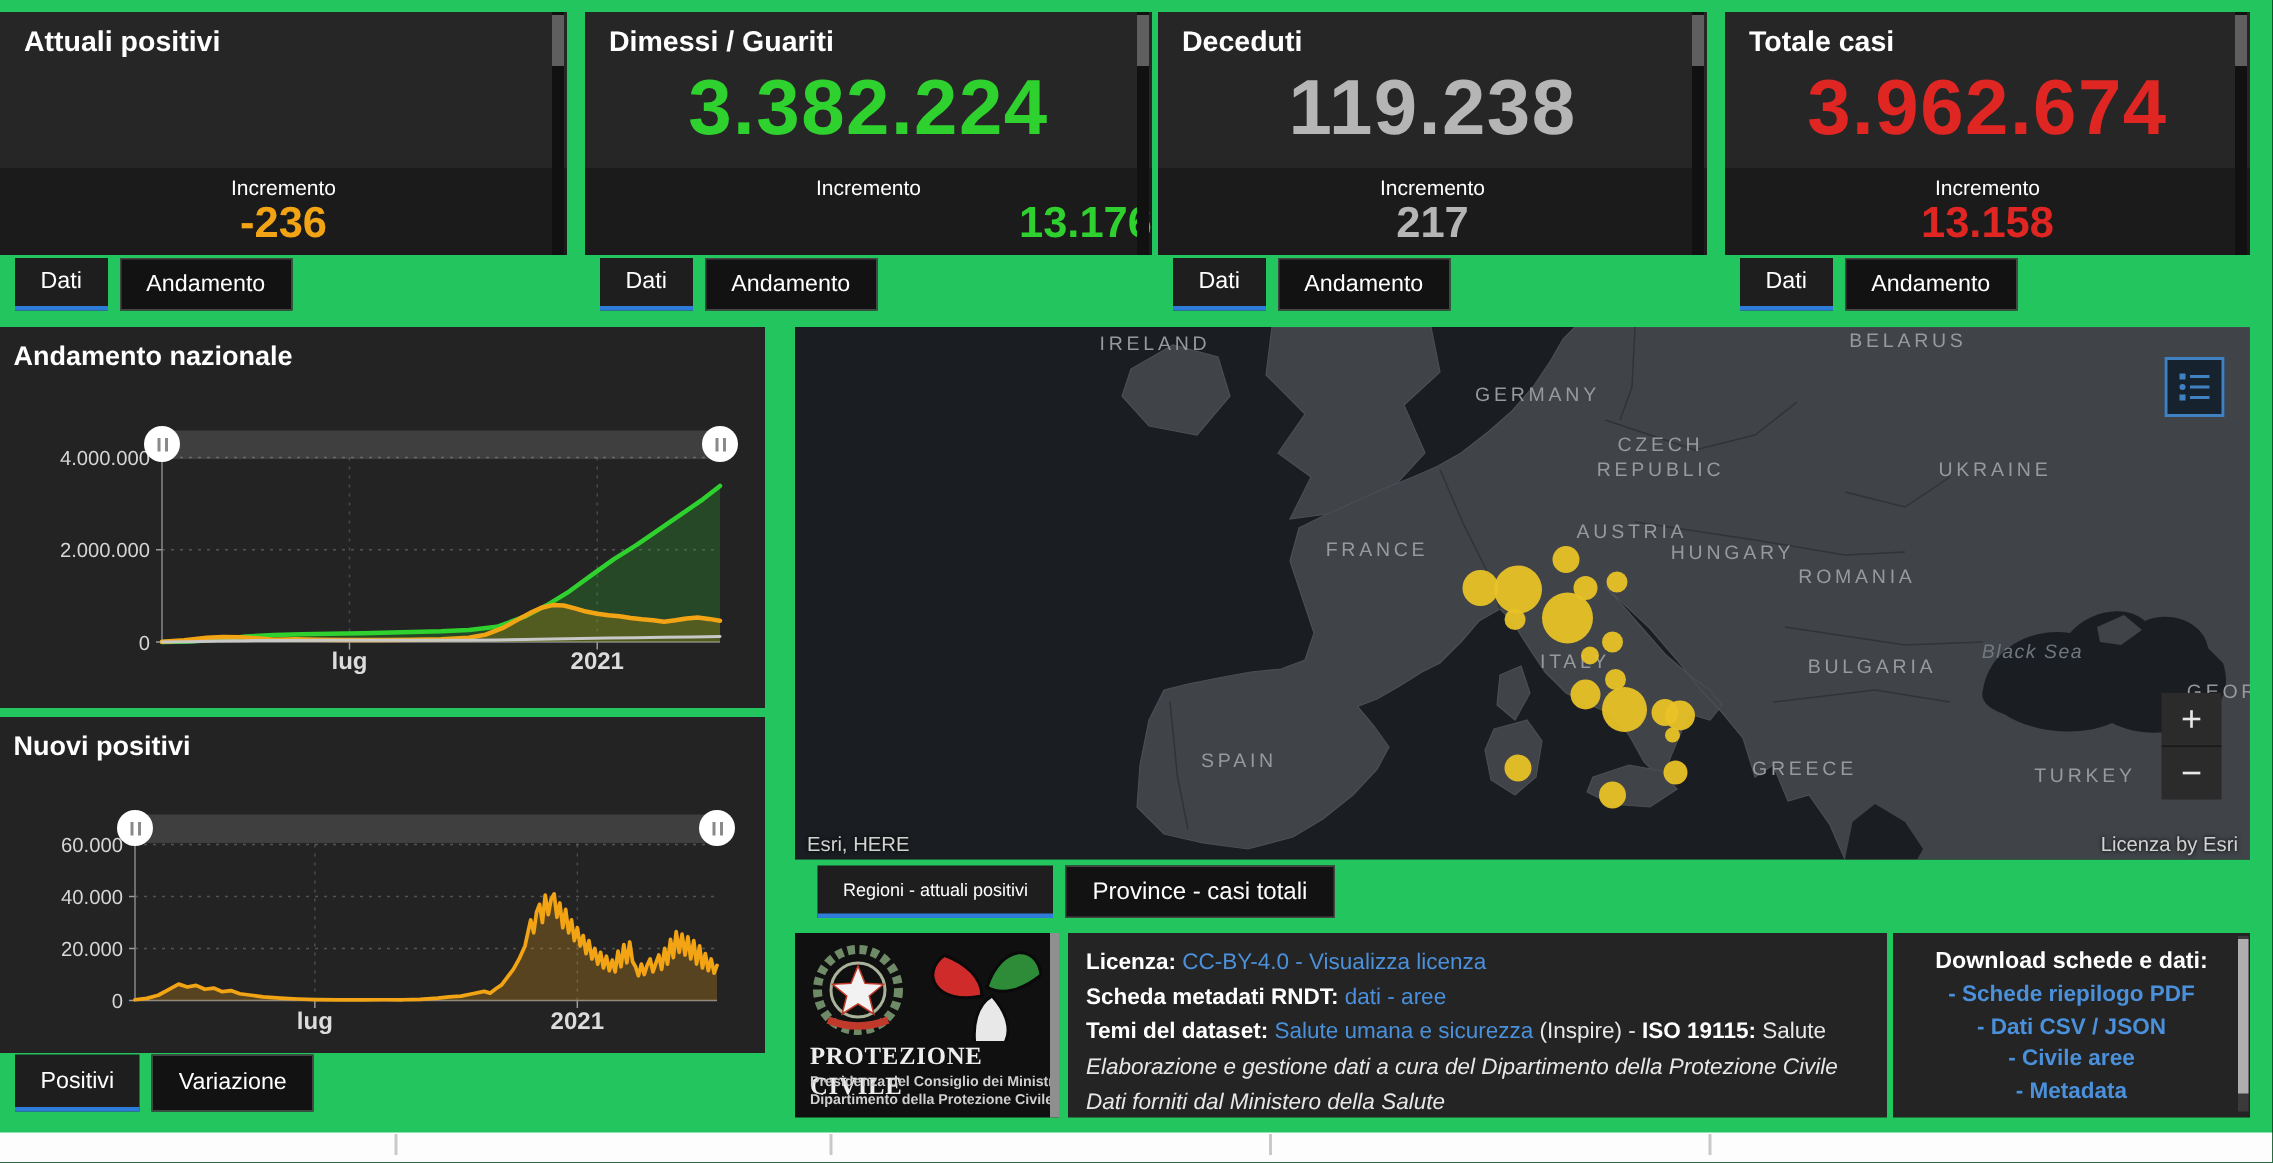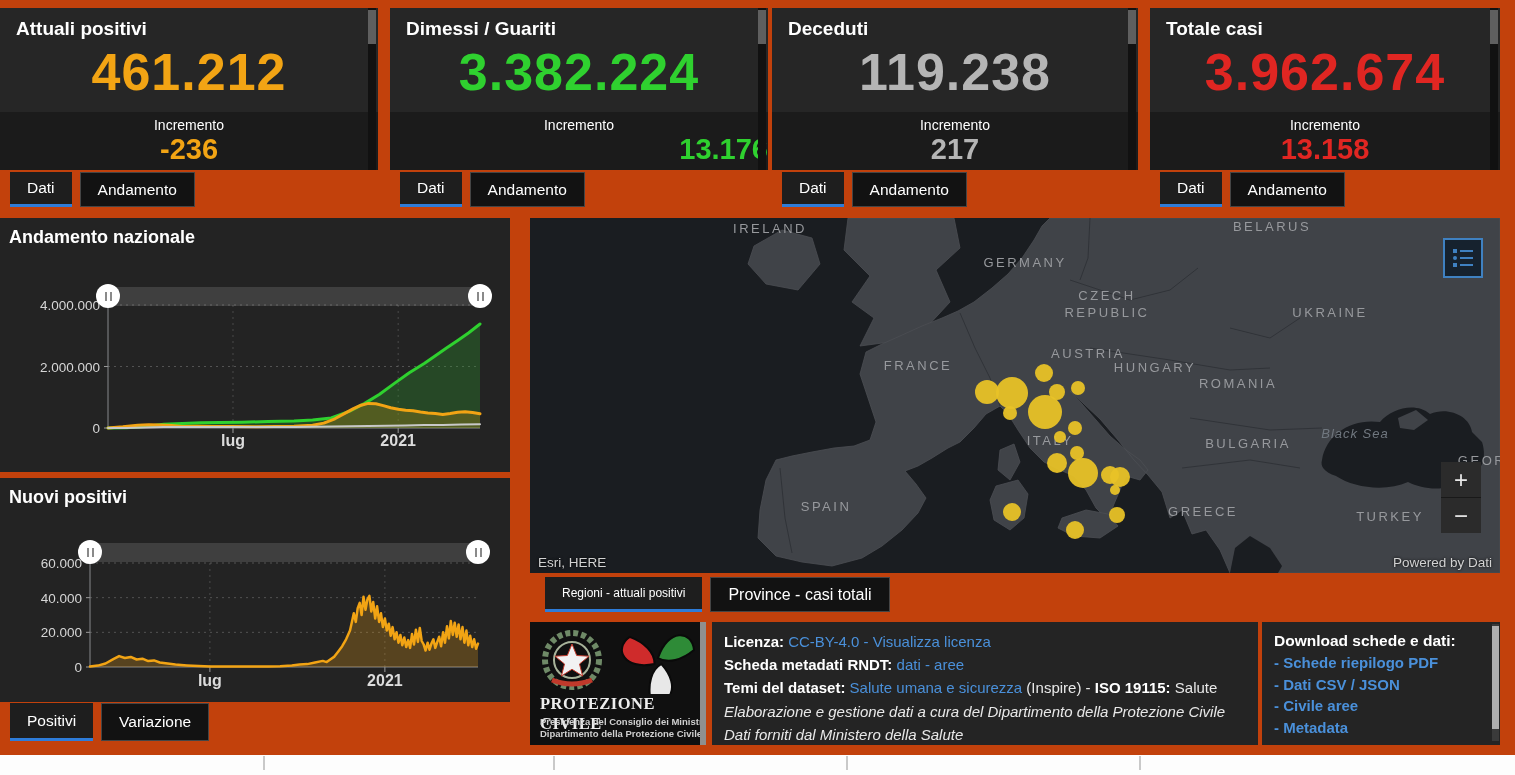--- a/index.html
+++ b/index.html
@@ -1,16 +1,16 @@
 <!DOCTYPE html>
 <html><head>
 <meta charset="utf-8">
 <style>
   html,body{margin:0;padding:0;background:#000;}
-  #stage{position:relative;width:1515px;height:775px;background:#c2410c;overflow:hidden;
+  #stage{position:relative;width:1515px;height:775px;background:#22c55e;overflow:hidden;
          font-family:"Liberation Sans",sans-serif;color:#fff;}
   
   .card{position:absolute;top:8px;height:162px;background:#262626;}
   .card-top{position:absolute;left:0;right:0;top:0;height:104px;background:#262626;}
   .card-title{position:absolute;left:16px;top:10px;font-size:19px;font-weight:bold;color:#fff;}
   .card-value{position:absolute;left:0;right:0;top:34px;text-align:center;font-size:52px;font-weight:bold;letter-spacing:1px;}
   .card-bottom{position:absolute;left:0;right:0;top:104px;height:58px;background:#1b1b1b;text-align:center;}
   .card-inc-label{font-size:14px;color:#fff;padding-top:5px;}
   .card-inc-value{font-size:29px;font-weight:bold;line-height:32px;}
   .vscroll{position:absolute;right:2px;top:0;bottom:0;width:8px;background:#111;}
@@ -42,40 +42,39 @@
   .logo-title{position:absolute;left:10px;top:72px;font-family:"Liberation Serif",serif;
               font-size:16.5px;font-weight:bold;color:#ededed;letter-spacing:0.5px;}
   .logo-sub{position:absolute;left:10px;font-size:9.5px;font-weight:bold;color:#cfcfcf;}
   #license-panel{position:absolute;left:712px;top:622px;width:546px;height:123px;background:#242424;padding:8px 12px;box-sizing:border-box;}
   .lic-row{font-size:15px;line-height:23.2px;color:#e8e8e8;white-space:nowrap;}
   .seg-b{font-weight:bold;color:#fff;}
   .seg-l{color:#4a90da;cursor:pointer;}
   .seg-n{color:#e8e8e8;}
   .lic-row.italic{font-style:italic;}
   #download-panel{position:absolute;left:1262px;top:622px;width:238px;height:123px;background:#242424;
-                  padding:8px 12px;box-sizing:border-box;}
+                  padding:8px 12px;box-sizing:border-box;text-align:center;}
   .dl-title{font-size:15.5px;font-weight:bold;color:#fff;line-height:22px;}
   .dl-link{font-size:15px;font-weight:bold;color:#4a90da;line-height:21.5px;cursor:pointer;}
   #dl-scroll{position:absolute;right:1px;top:2px;width:7px;height:117px;background:#3a3a3a;}
   #dl-thumb{position:absolute;right:0;top:2px;width:7px;height:103px;background:#aeaeae;}
   #logo-scroll{position:absolute;right:0;top:0;width:6px;height:123px;background:#8f8f8f;}
   
   #bottom-strip{position:absolute;left:0;top:755px;width:1515px;height:20px;background:#fdfdfd;}
   .strip-tick{position:absolute;top:1px;width:2px;height:14px;background:#c9c9c9;}
   text{font-family:"Liberation Sans",sans-serif;}
 </style>
 </head>
 <body>
 
 <div id="stage">
 
   <div class="card" style="left:0;width:378px">
     <div class="card-top">
       <div class="card-title">Attuali positivi</div>
-      <div class="card-value" style="color: rgb(242, 164, 20);">461.212</div>
     </div>
     <div class="card-bottom">
       <div class="card-inc-label">Incremento</div>
       <div class="card-inc-value" style="color: rgb(242, 164, 20);">-236</div>
     </div>
     <div class="vscroll">
         <div class="vthumb"></div>
       </div>
   </div>
   <div class="tabrow" style="left:10px;top:172px">
@@ -282,21 +281,21 @@
           <circle cx="553" cy="255" r="15" fill="#e8c227" fill-opacity="0.95"></circle>
           <circle cx="580" cy="257" r="9" fill="#e8c227" fill-opacity="0.95"></circle>
           <circle cx="590" cy="259" r="10" fill="#e8c227" fill-opacity="0.95"></circle>
           <circle cx="585" cy="272" r="5" fill="#e8c227" fill-opacity="0.95"></circle>
           <circle cx="482" cy="294" r="9" fill="#e8c227" fill-opacity="0.95"></circle>
           <circle cx="587" cy="297" r="8" fill="#e8c227" fill-opacity="0.95"></circle>
           <circle cx="545" cy="312" r="9" fill="#e8c227" fill-opacity="0.95"></circle>
         </g>
     </svg>
     <div class="map-attr" style="left:8px">Esri, HERE</div>
-    <div class="map-attr" style="right:8px">Powered by Dati</div>
+    <div class="map-attr" style="right:8px">Licenza by Esri</div>
     <div class="map-btn" id="legend-btn">
       <svg width="24" height="24" viewBox="0 0 24 24">
         <g fill="#3f81c1">
           <rect x="2" y="3" width="4" height="4"></rect>
             <rect x="9" y="4" width="13" height="2"></rect>
           <circle cx="4" cy="12" r="2"></circle>
             <rect x="9" y="11" width="13" height="2"></rect>
           <rect x="2" y="17" width="4" height="4"></rect>
             <rect x="9" y="18" width="13" height="2"></rect>
         </g>

